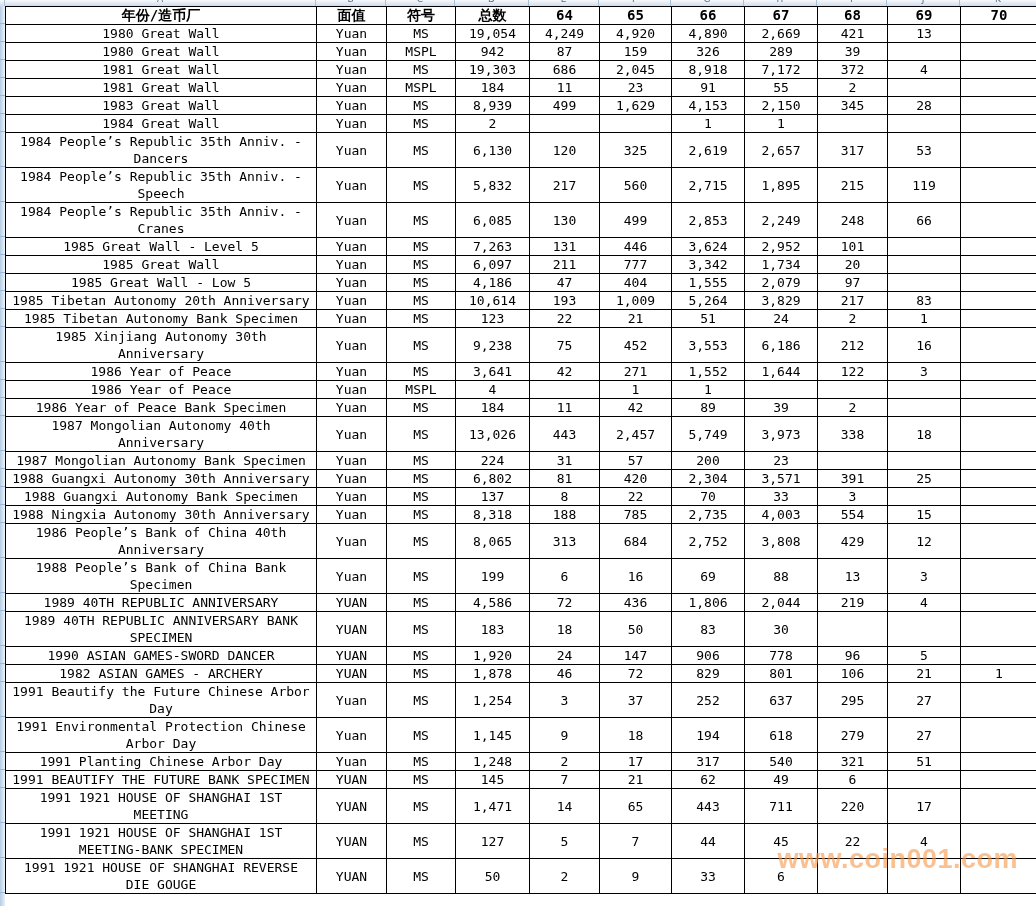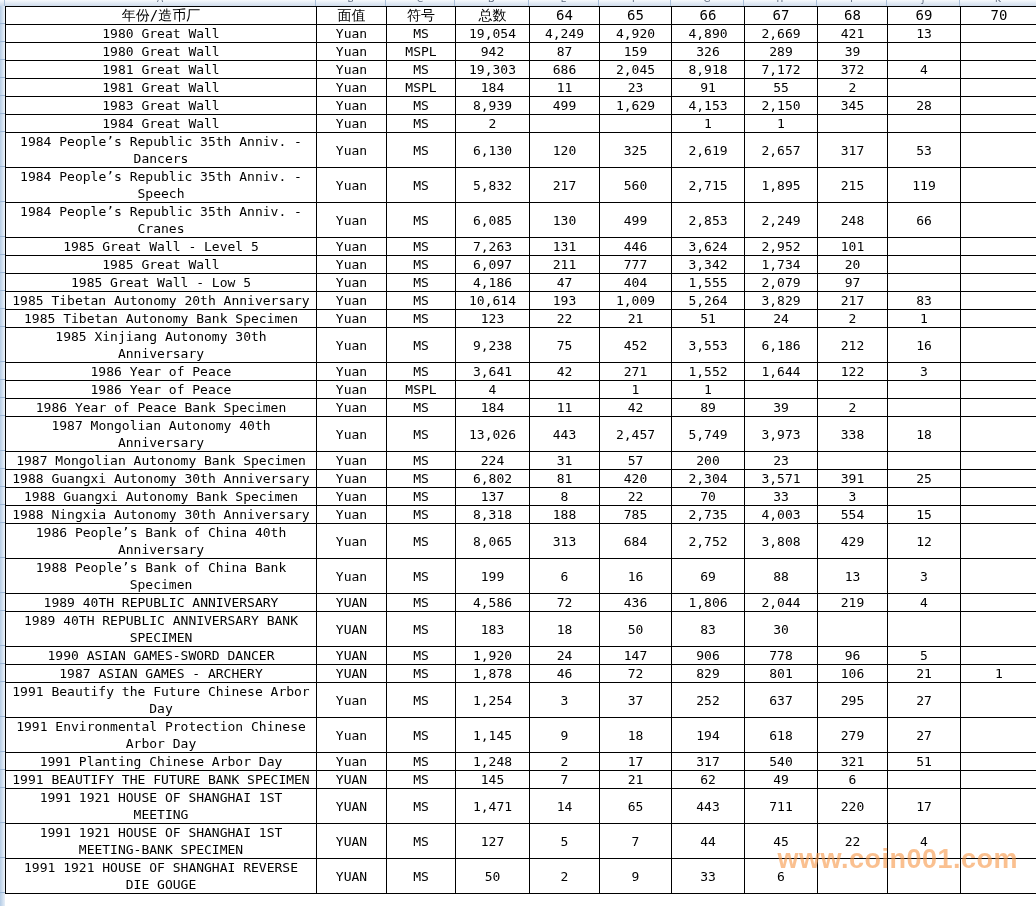--- a/index.html
+++ b/index.html
@@ -30,21 +30,21 @@
     position:absolute;left:5px;top:6px;width:1032px;
     border-collapse:separate;border-spacing:0;table-layout:fixed;
     border-top:1px solid #000;border-left:1px solid #000;
   }
   .grid td,.grid th{
     box-sizing:border-box;border-right:1px solid #000;border-bottom:1px solid #000;
     height:18px;padding:0;margin:0;text-align:center;vertical-align:middle;
     font-size:13px;line-height:17px;color:#000;font-weight:normal;
     white-space:normal;overflow:hidden;
   }
-  .grid th{font-weight:normal;font-size:14px;line-height:17px;}
+  .grid th{font-weight:bold;font-size:14px;line-height:17px;}
   .grid td.c-label{padding:0 4px;}
   .grid th.c-label{padding:0 4px;}
   
   .watermark{
     position:absolute;right:18px;bottom:31px;z-index:5;pointer-events:none;
     font-family:"Liberation Sans","DejaVu Sans",sans-serif;font-weight:bold;
     font-size:27px;letter-spacing:0.5px;color:#f79b4d;opacity:0.62;
   }
 </style>
 </head>
@@ -515,21 +515,21 @@
     <td class="c-total">1,920</td>
     <td class="c-g">24</td>
     <td class="c-g">147</td>
     <td class="c-g">906</td>
     <td class="c-g">778</td>
     <td class="c-g">96</td>
     <td class="c-g">5</td>
     <td class="c-g"></td>
   </tr>
       <tr>
-    <td class="c-label">1987 ASIAN GAMES - ARCHERY</td>
+    <td class="c-label">1982 ASIAN GAMES - ARCHERY</td>
     <td class="c-face">YUAN</td>
     <td class="c-sym">MS</td>
     <td class="c-total">1,878</td>
     <td class="c-g">46</td>
     <td class="c-g">72</td>
     <td class="c-g">829</td>
     <td class="c-g">801</td>
     <td class="c-g">106</td>
     <td class="c-g">21</td>
     <td class="c-g">1</td>

